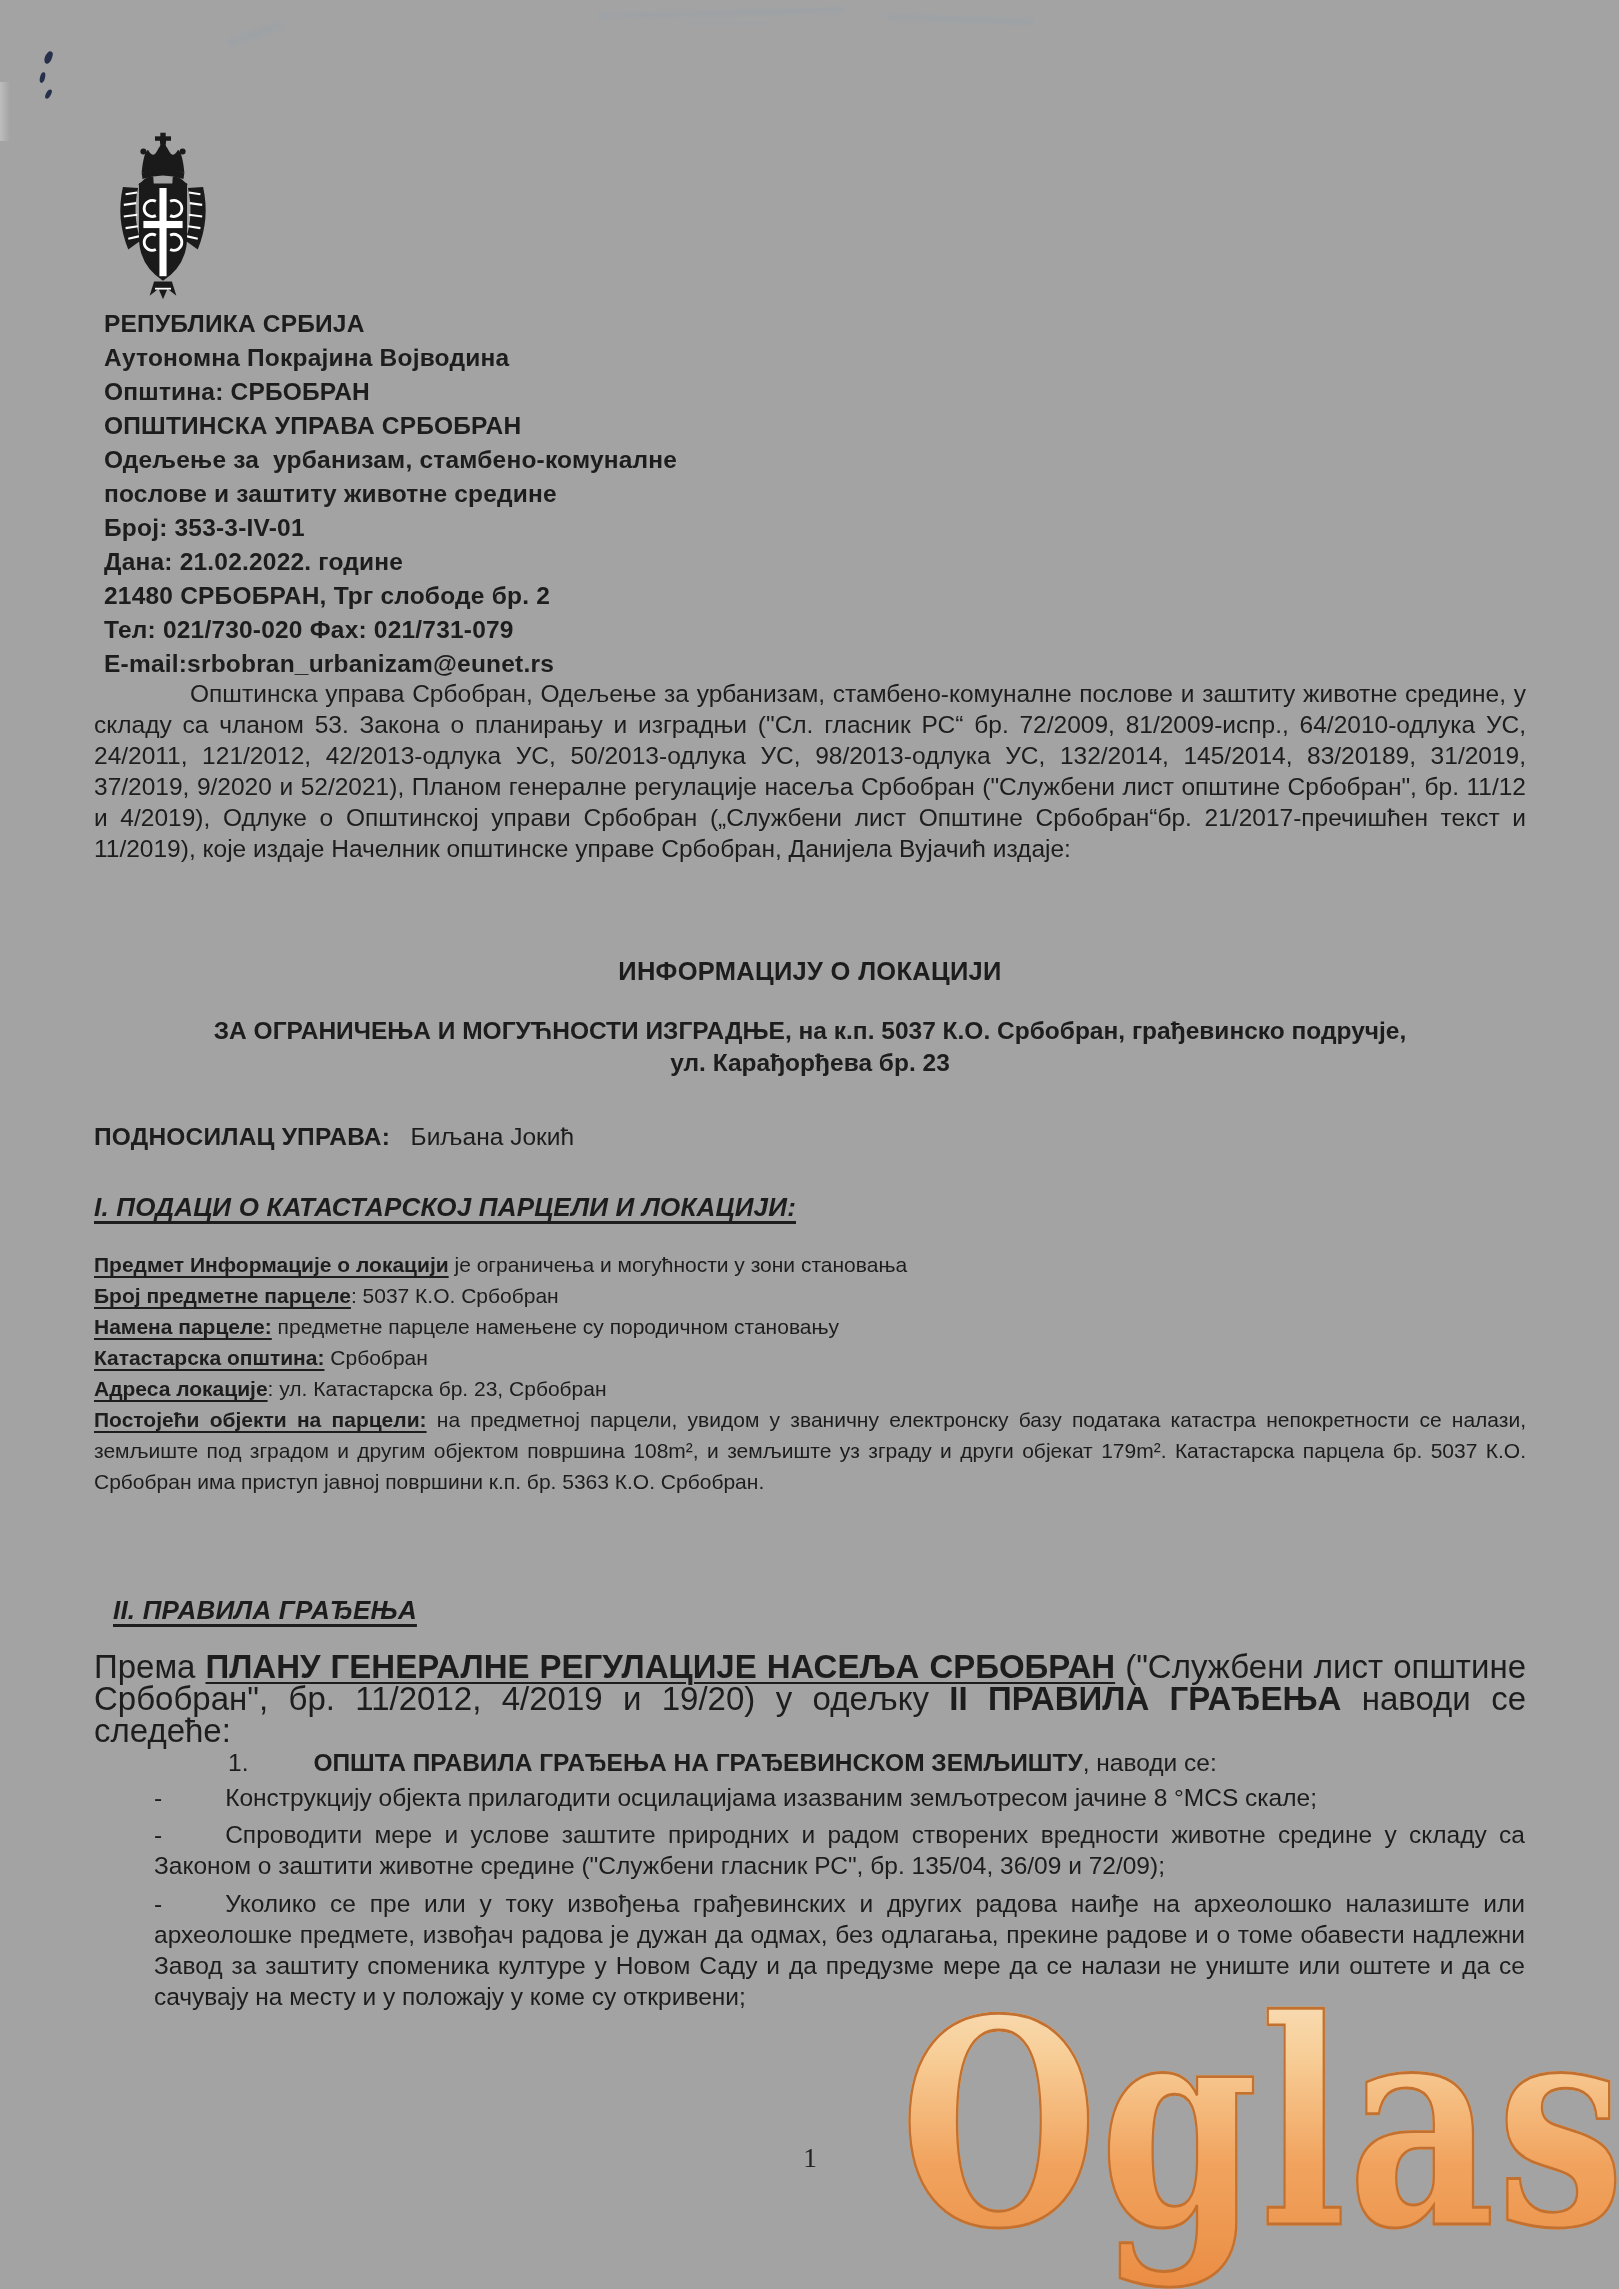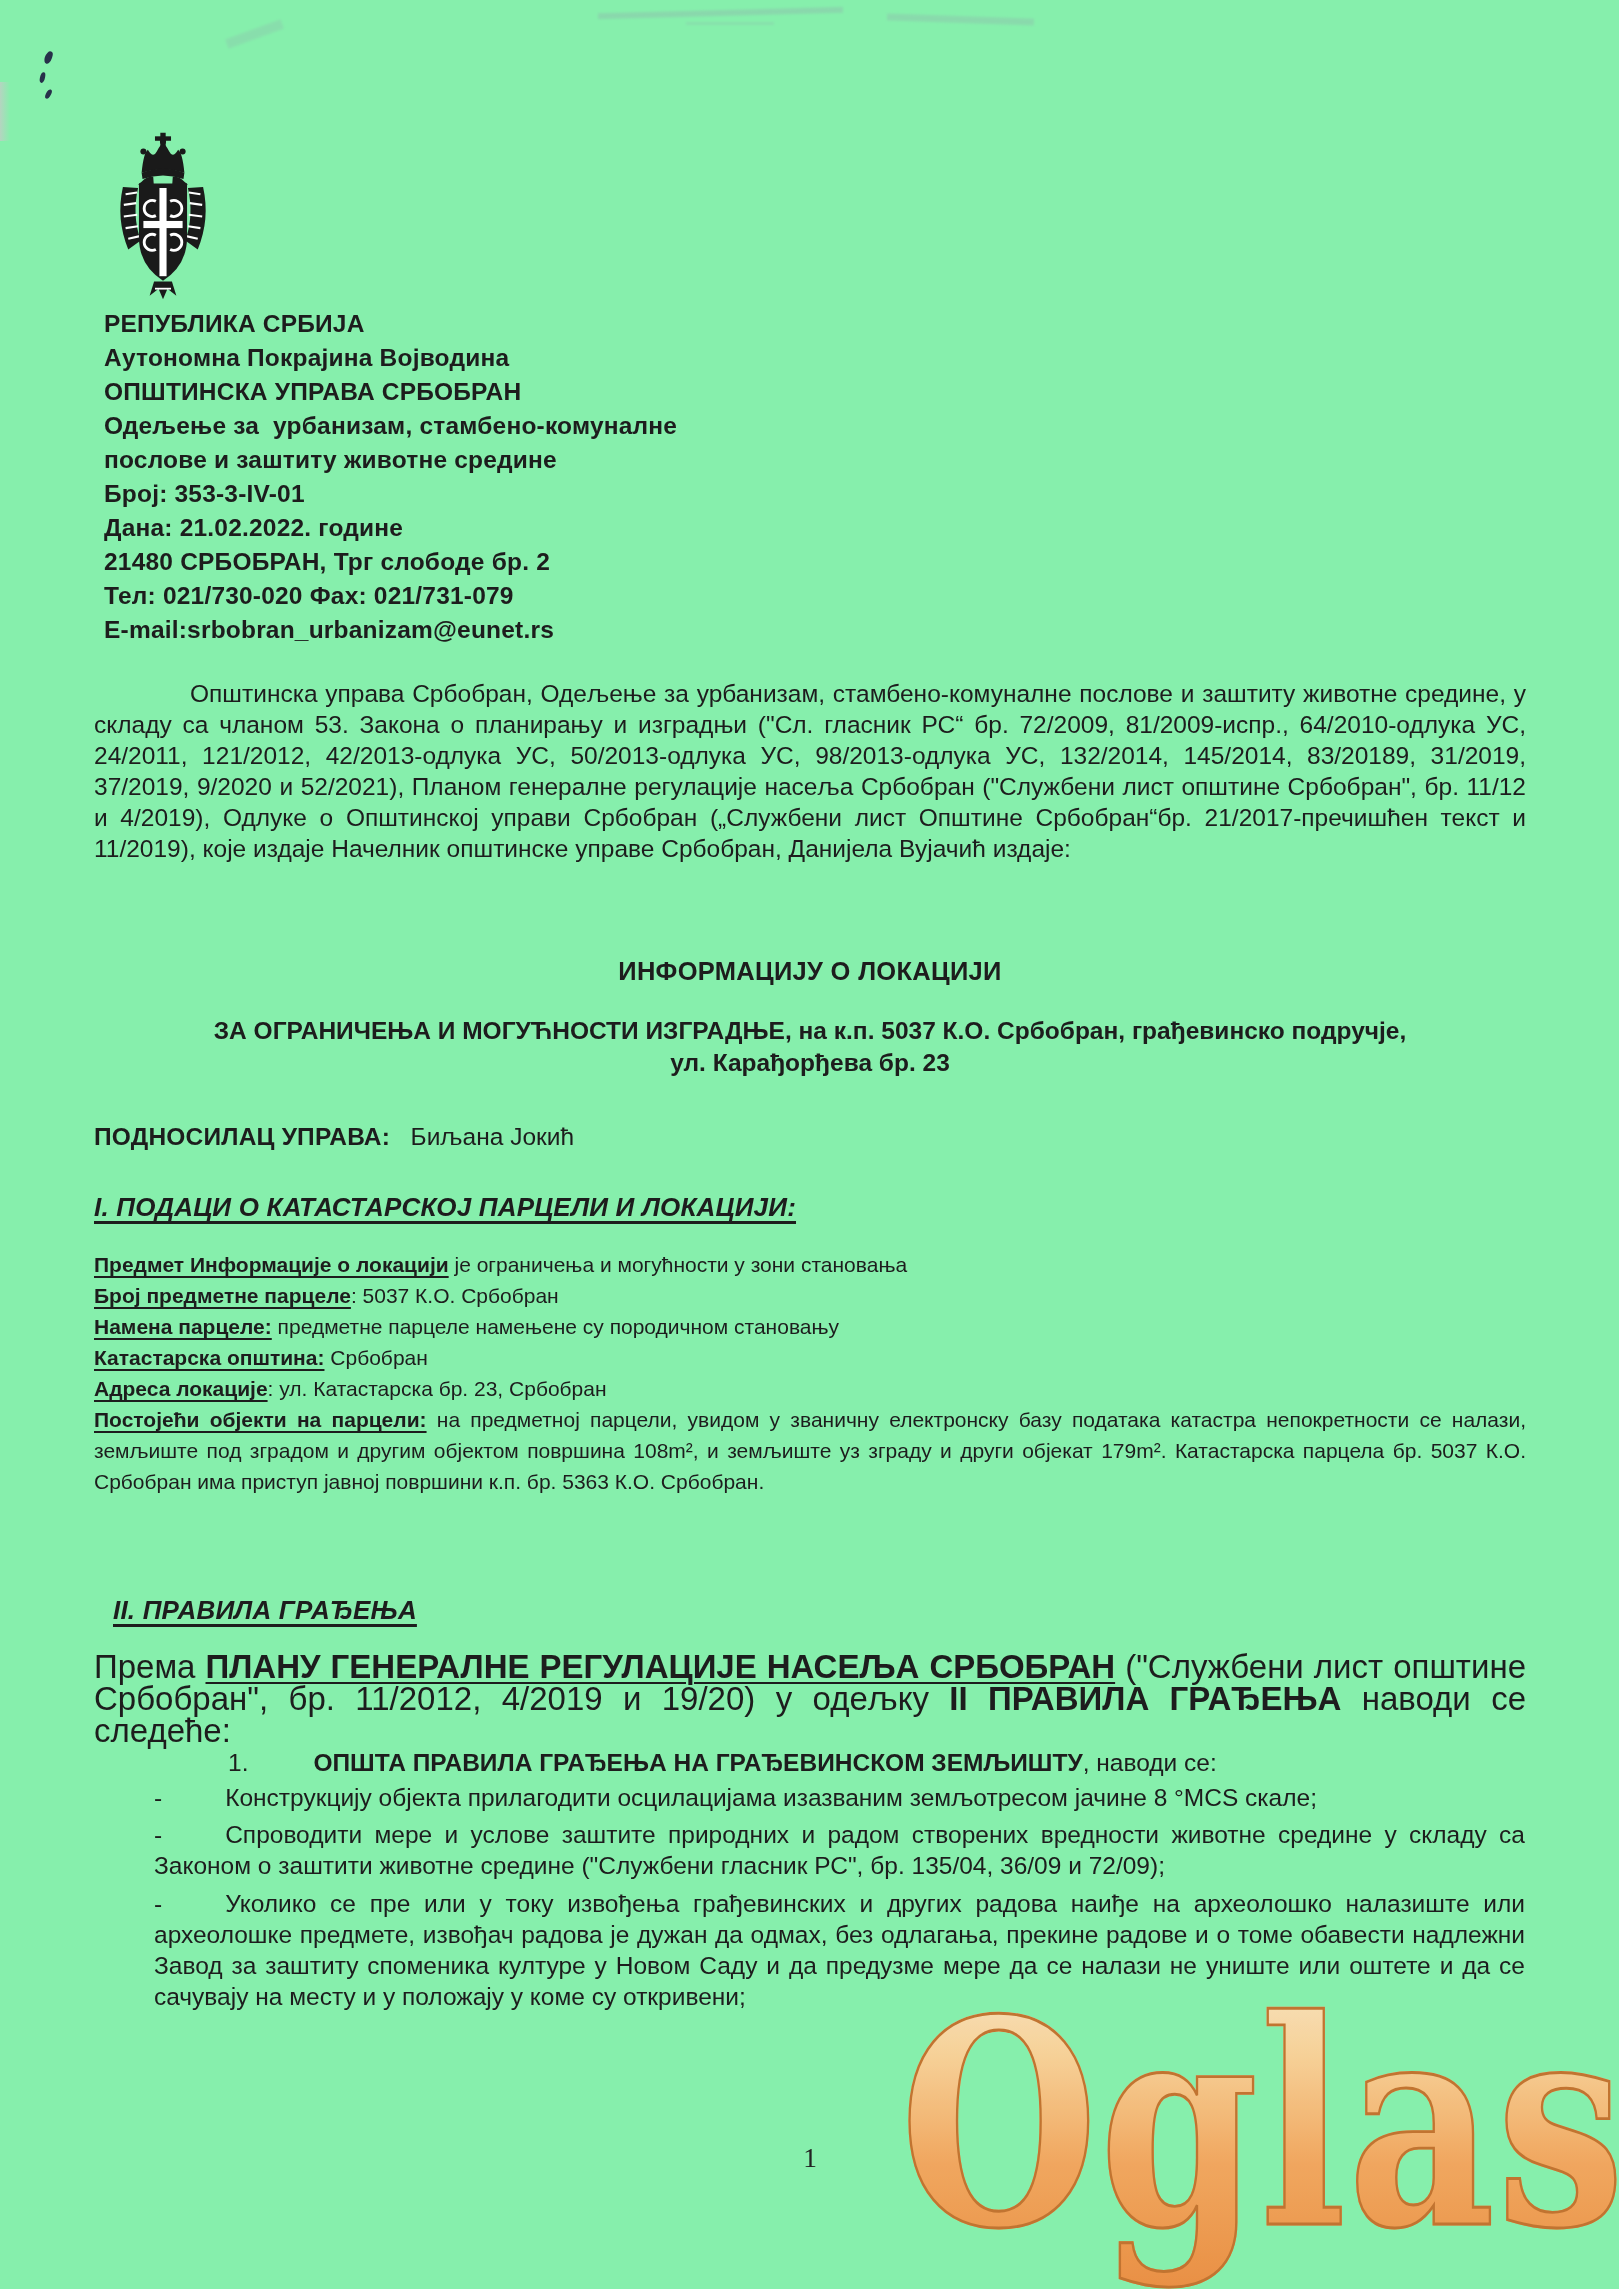--- a/index.html
+++ b/index.html
@@ -1,19 +1,19 @@
 <!DOCTYPE html>
 <html><head>
 <meta charset="utf-8">
 <style>
   html,body{margin:0;padding:0;background:#e9e9e9;}
   .page{
     position:relative;
     width:1619px;height:2290px;
-    background:#86efac;
+    background:#a3a3a3;
     overflow:hidden;
     font-family:"Liberation Sans", sans-serif;
     color:#1d1d1d;
   }
   .abs{position:absolute;}
 
   
   .header-block{
     left:104px;top:307px;width:745px;
     font-size:24.5px;font-weight:bold;line-height:34px;
@@ -153,20 +153,21 @@
 
         <path d="M45,168 L40,184 L50,176 L55,188 L60,176 L70,184 L65,168 Z"></path>
         <path d="M46,176 L64,176" stroke="#ffffff" stroke-width="2" fill="none"></path>
       </g>
     </svg>
   </div>
 
   <div class="abs header-block">
     <div class="header-line">РЕПУБЛИКА СРБИЈА</div>
     <div class="header-line">Аутономна Покрајина Војводина</div>
+    <div class="header-line">Општина: СРБОБРАН</div>
     <div class="header-line">ОПШТИНСКА УПРАВА СРБОБРАН</div>
     <div class="header-line">Одељење за&nbsp; урбанизам, стамбено-комуналне</div>
     <div class="header-line">послове и заштиту животне средине</div>
     <div class="header-line">Број: 353-3-IV-01</div>
     <div class="header-line">Дана: 21.02.2022. године</div>
     <div class="header-line">21480 СРБОБРАН, Трг слободе бр. 2</div>
     <div class="header-line">Тел: 021/730-020 Фах: 021/731-079</div>
     <div class="header-line">E-mail:srbobran_urbanizam@eunet.rs</div>
   </div>
 

